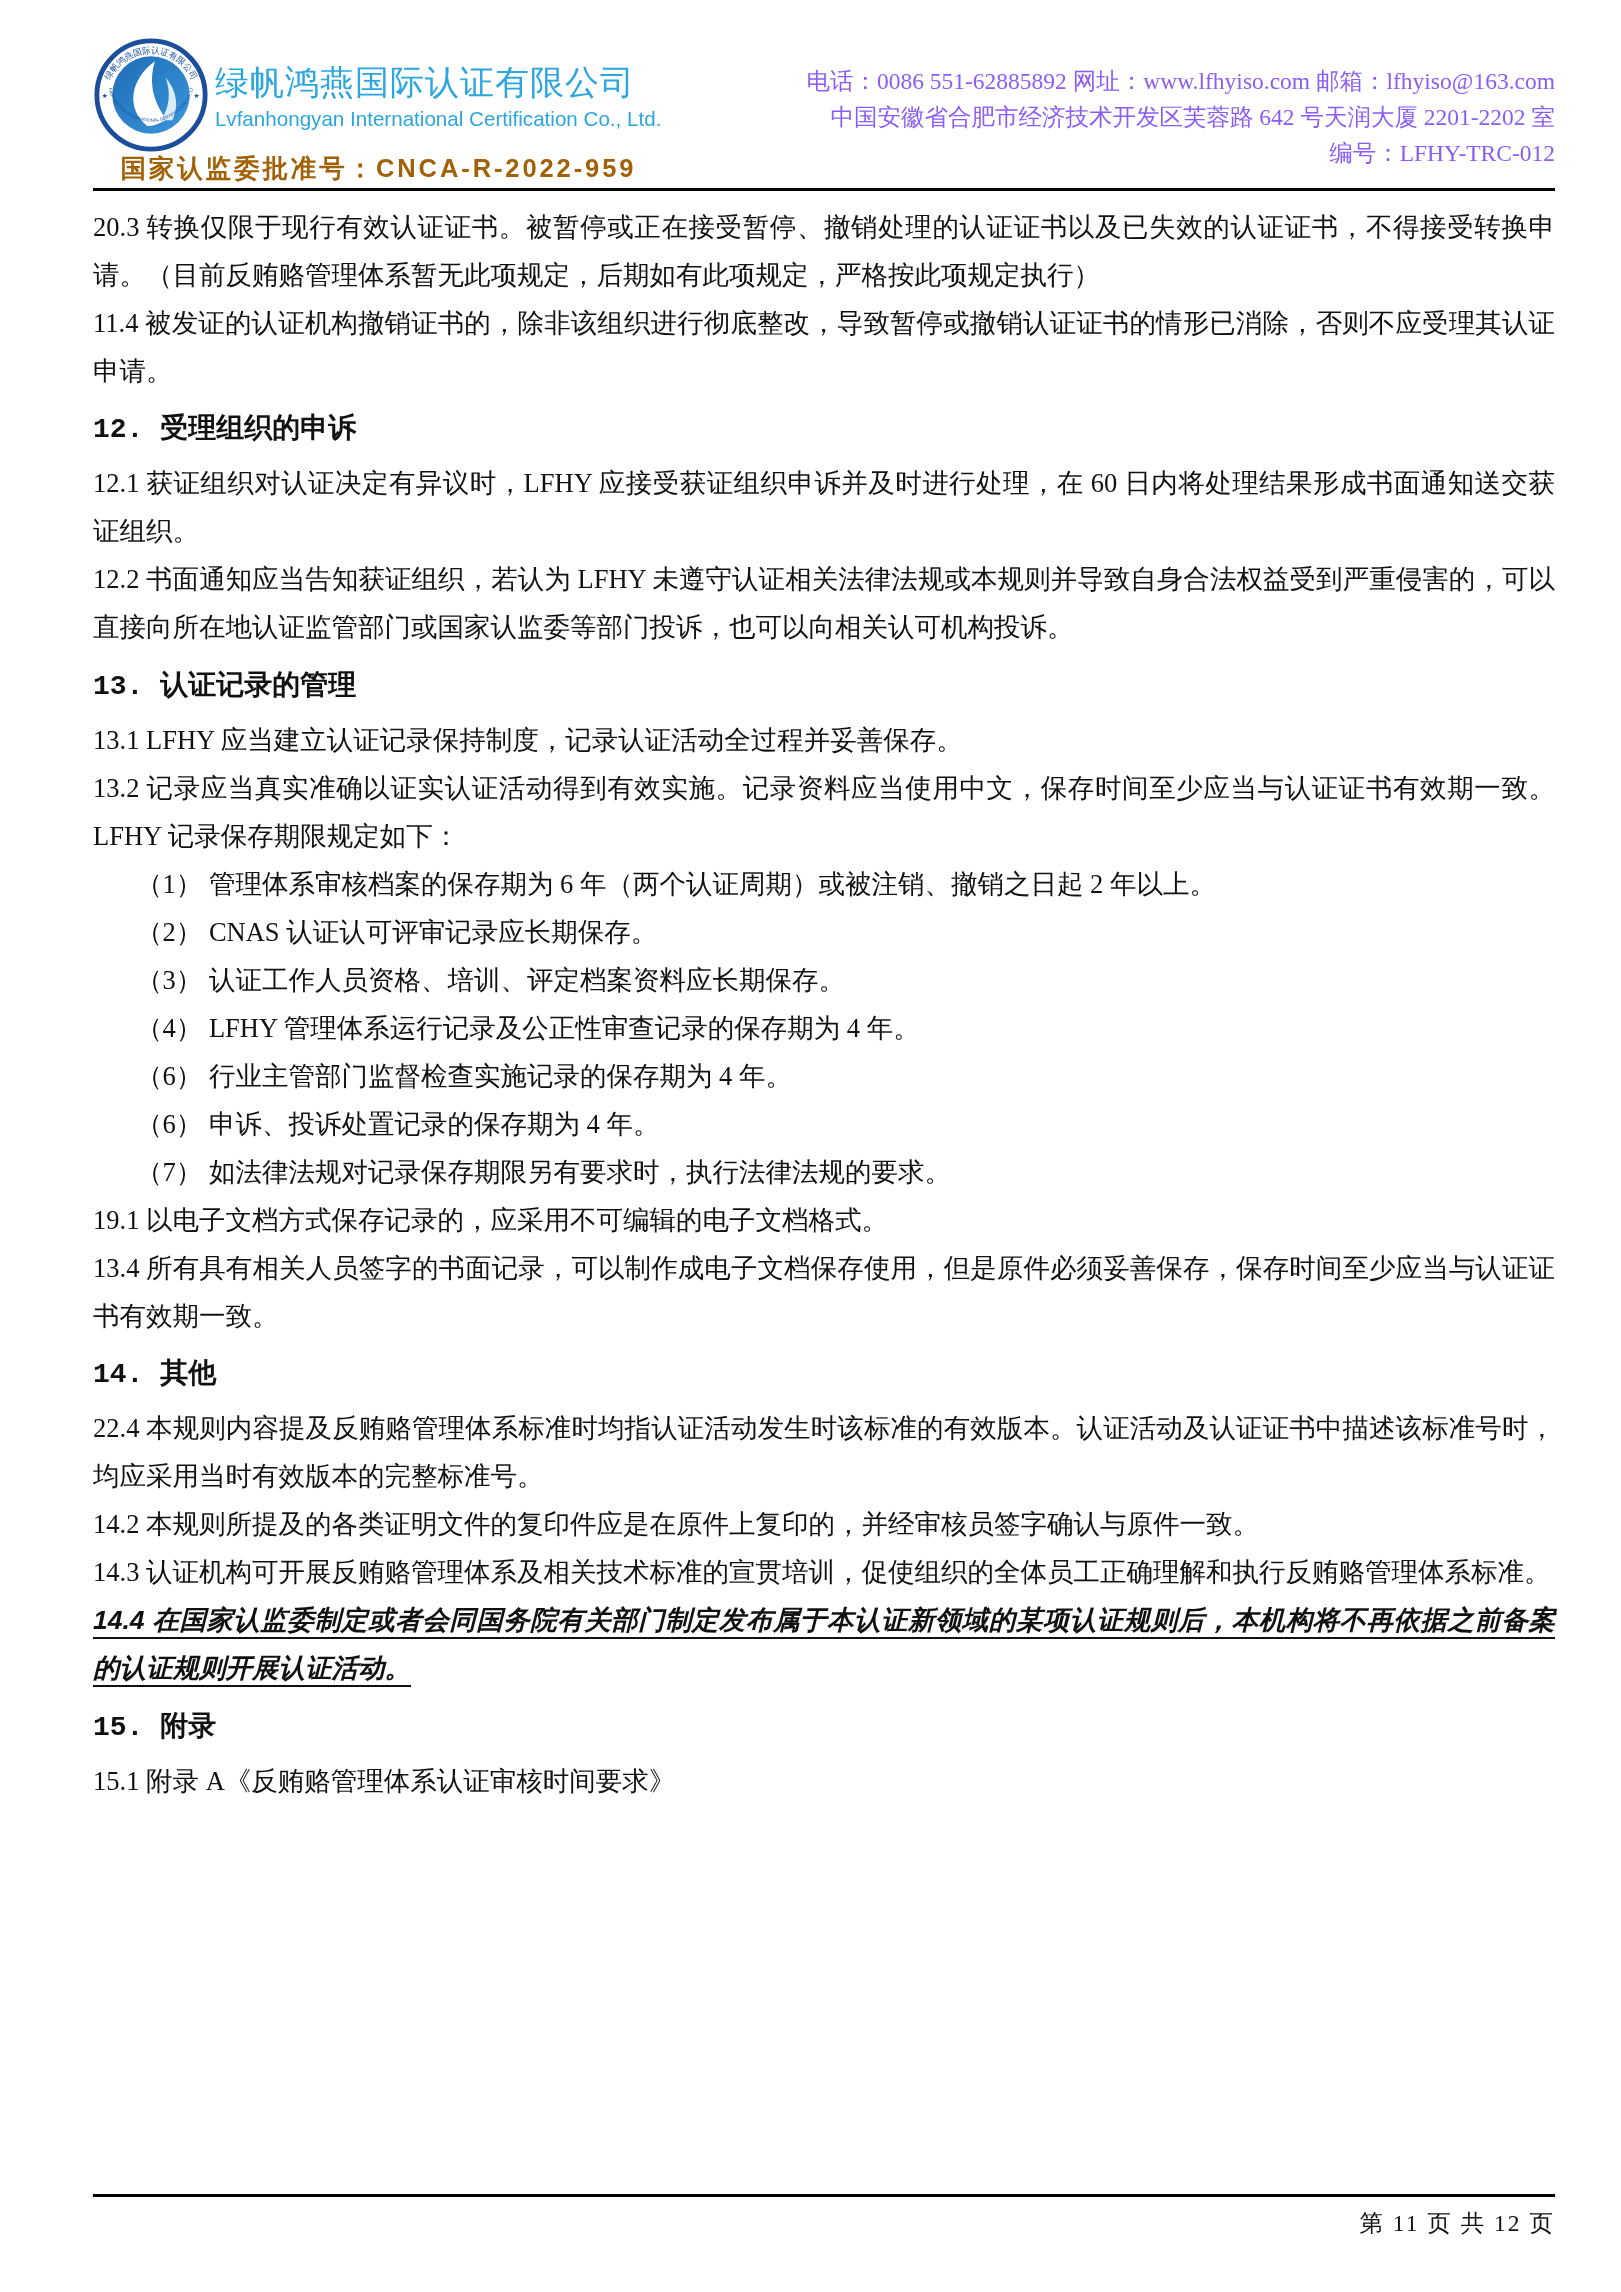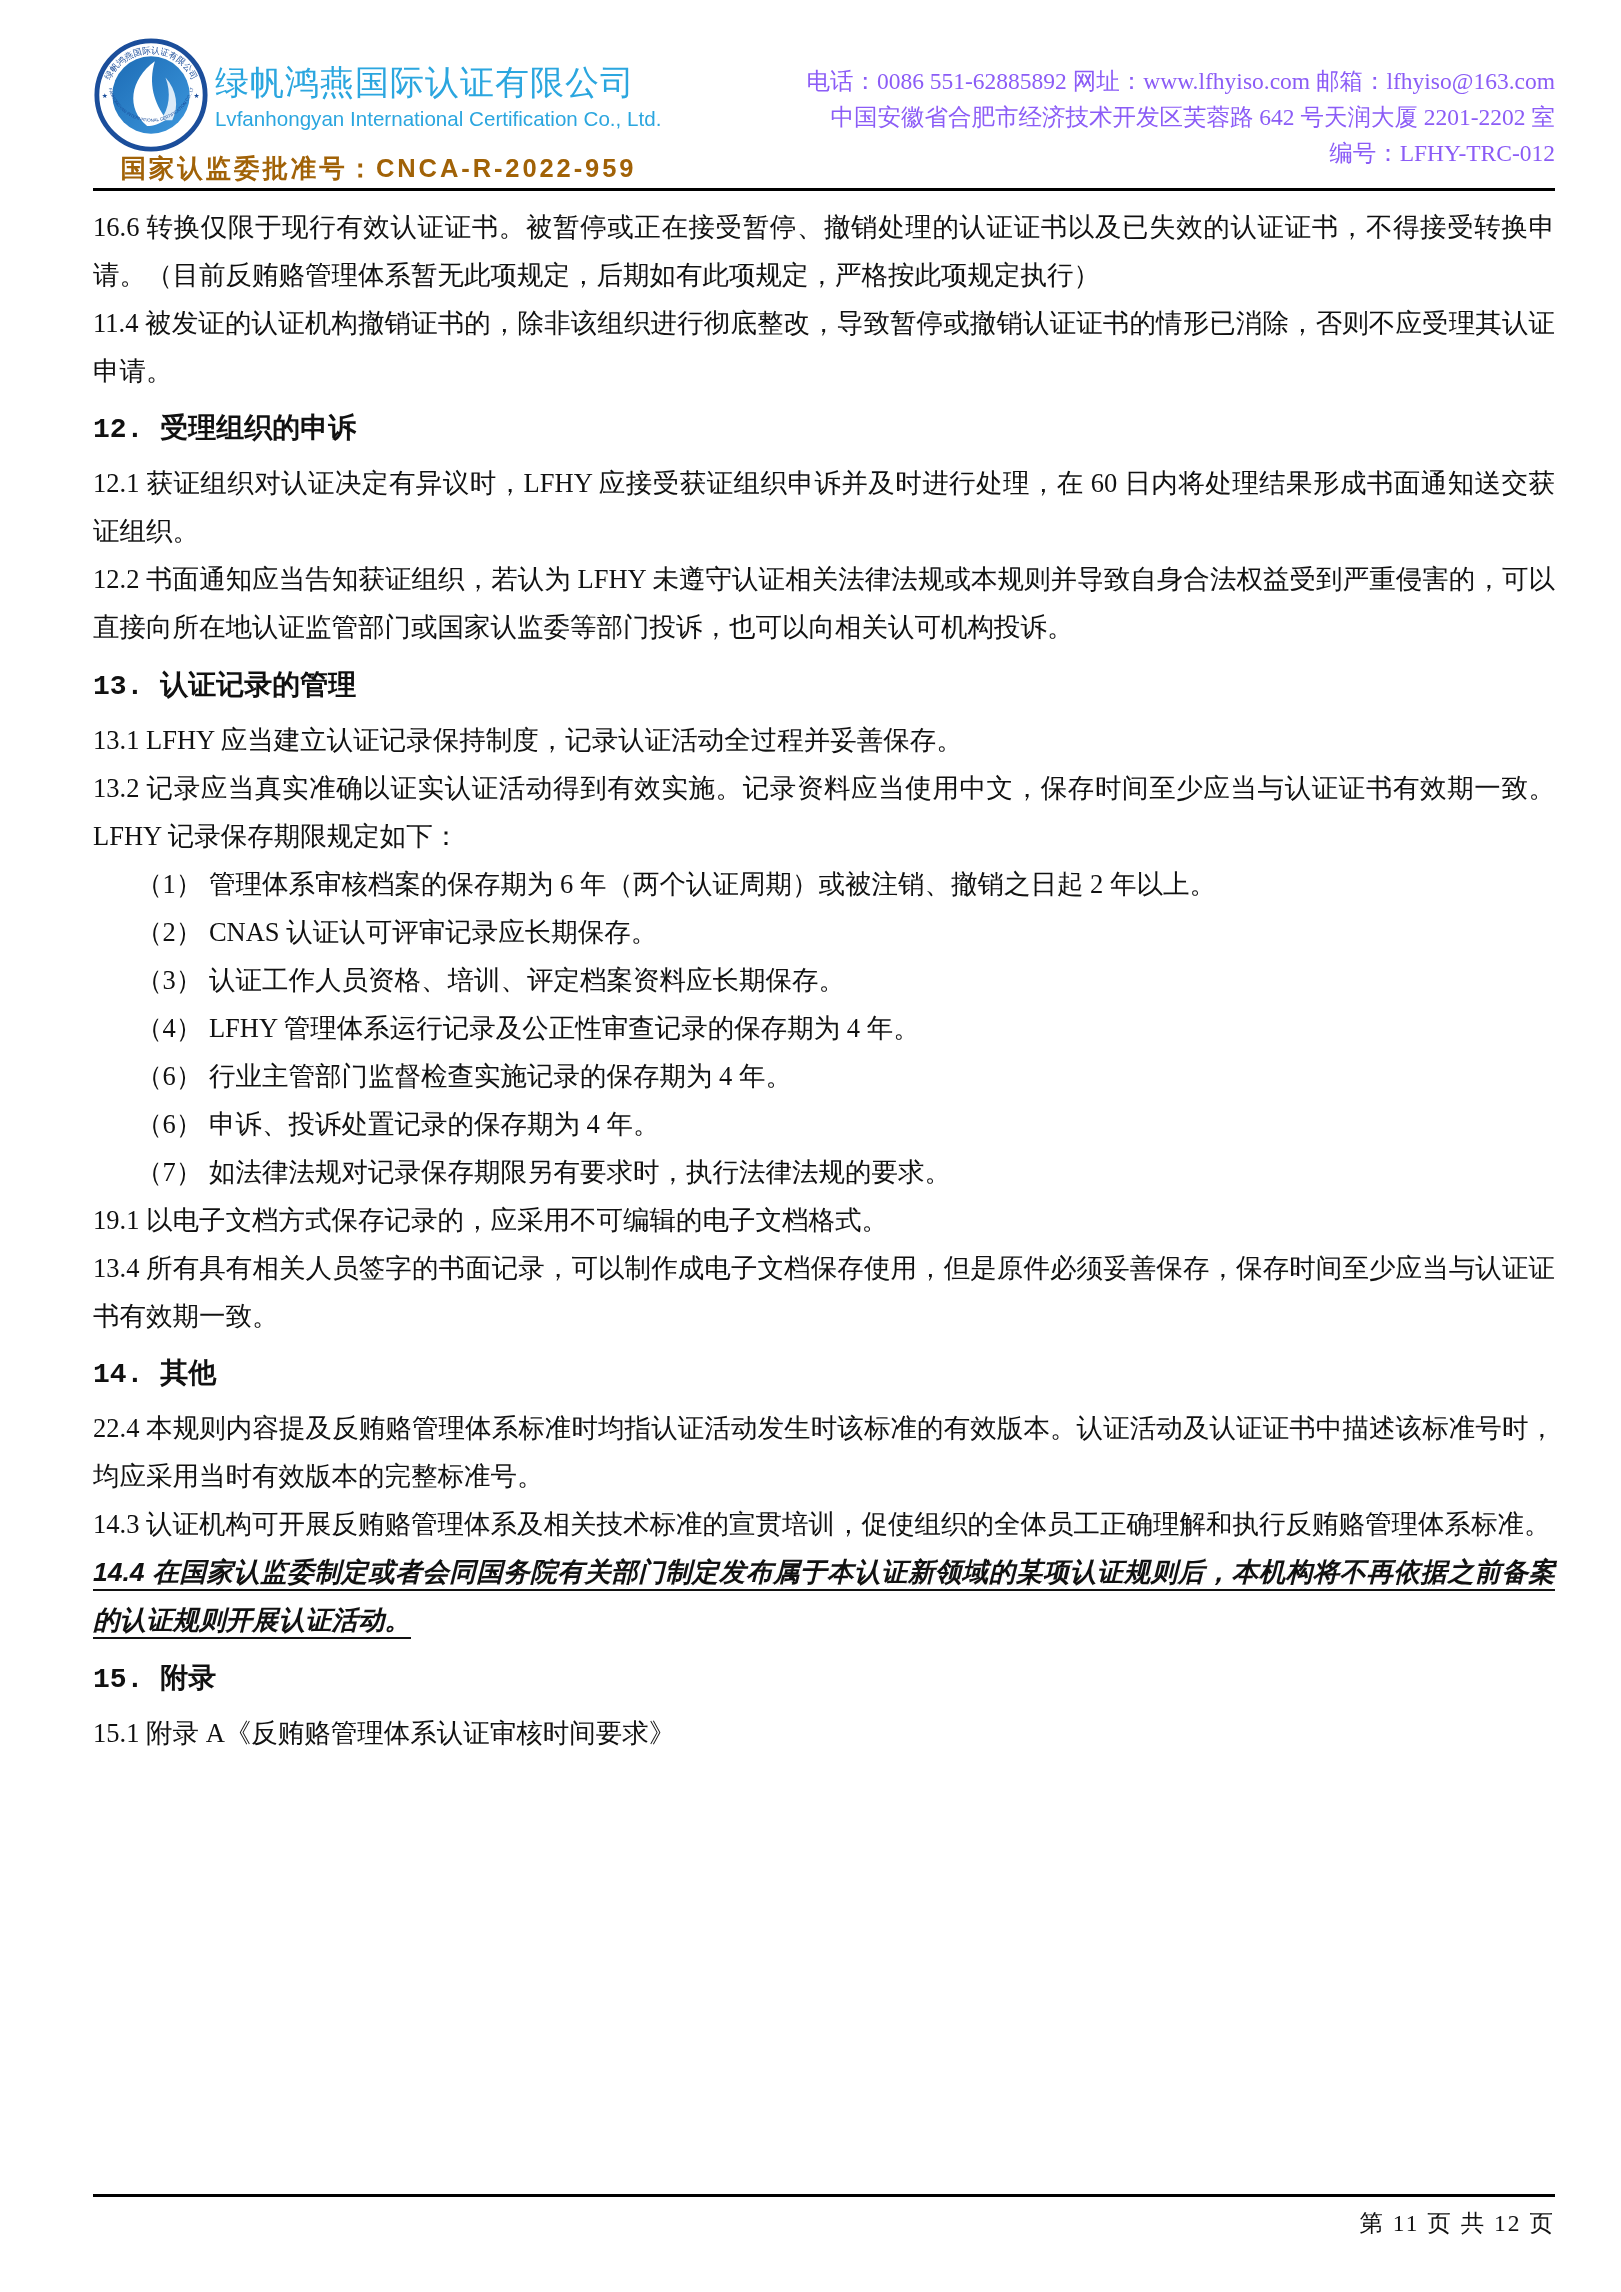--- a/index.html
+++ b/index.html
@@ -146,21 +146,21 @@
         <div class="approval">国家认监委批准号：CNCA-R-2022-959</div>
       </div>
       <div class="header-right">
         <div>电话：0086 551-62885892 网址：www.lfhyiso.com 邮箱：lfhyiso@163.com</div>
         <div>中国安徽省合肥市经济技术开发区芙蓉路 642 号天润大厦 2201-2202 室</div>
         <div>编号：LFHY-TRC-012</div>
       </div>
     </header>
 
     <main class="doc-body">
-      <p class="para">16.6 转换仅限于现行有效认证证书。被暂停或正在接受暂停、撤销处理的认证证书以及已失效的认证证书，不得接受转换申请。（目前反贿赂管理体系暂无此项规定，后期如有此项规定，严格按此项规定执行）</p>
+      <p class="para">20.3 转换仅限于现行有效认证证书。被暂停或正在接受暂停、撤销处理的认证证书以及已失效的认证证书，不得接受转换申请。（目前反贿赂管理体系暂无此项规定，后期如有此项规定，严格按此项规定执行）</p>
       <p class="para">11.4 被发证的认证机构撤销证书的，除非该组织进行彻底整改，导致暂停或撤销认证证书的情形已消除，否则不应受理其认证申请。</p>
 
       <h2 class="heading">12. 受理组织的申诉</h2>
       <p class="para">12.1 获证组织对认证决定有异议时，LFHY 应接受获证组织申诉并及时进行处理，在 60 日内将处理结果形成书面通知送交获证组织。</p>
       <p class="para">12.2 书面通知应当告知获证组织，若认为 LFHY 未遵守认证相关法律法规或本规则并导致自身合法权益受到严重侵害的，可以直接向所在地认证监管部门或国家认监委等部门投诉，也可以向相关认可机构投诉。</p>
 
       <h2 class="heading">13. 认证记录的管理</h2>
       <p class="para">13.1 LFHY 应当建立认证记录保持制度，记录认证活动全过程并妥善保存。</p>
       <p class="para">13.2 记录应当真实准确以证实认证活动得到有效实施。记录资料应当使用中文，保存时间至少应当与认证证书有效期一致。LFHY 记录保存期限规定如下：</p>
       <p class="list-item">（1） 管理体系审核档案的保存期为 6 年（两个认证周期）或被注销、撤销之日起 2 年以上。</p>
@@ -168,20 +168,21 @@
       <p class="list-item">（3） 认证工作人员资格、培训、评定档案资料应长期保存。</p>
       <p class="list-item">（4） LFHY 管理体系运行记录及公正性审查记录的保存期为 4 年。</p>
       <p class="list-item">（6） 行业主管部门监督检查实施记录的保存期为 4 年。</p>
       <p class="list-item">（6） 申诉、投诉处置记录的保存期为 4 年。</p>
       <p class="list-item">（7） 如法律法规对记录保存期限另有要求时，执行法律法规的要求。</p>
       <p class="para">19.1 以电子文档方式保存记录的，应采用不可编辑的电子文档格式。</p>
       <p class="para">13.4 所有具有相关人员签字的书面记录，可以制作成电子文档保存使用，但是原件必须妥善保存，保存时间至少应当与认证证书有效期一致。</p>
 
       <h2 class="heading">14. 其他</h2>
       <p class="para">22.4 本规则内容提及反贿赂管理体系标准时均指认证活动发生时该标准的有效版本。认证活动及认证证书中描述该标准号时，均应采用当时有效版本的完整标准号。</p>
+      <p class="para">14.2 本规则所提及的各类证明文件的复印件应是在原件上复印的，并经审核员签字确认与原件一致。</p>
       <p class="para">14.3 认证机构可开展反贿赂管理体系及相关技术标准的宣贯培训，促使组织的全体员工正确理解和执行反贿赂管理体系标准。</p>
       <p class="para bold-underline">14.4 在国家认监委制定或者会同国务院有关部门制定发布属于本认证新领域的某项认证规则后，本机构将不再依据之前备案的认证规则开展认证活动。</p>
 
       <h2 class="heading">15. 附录</h2>
       <p class="para">15.1 附录 A《反贿赂管理体系认证审核时间要求》</p>
     </main>
 
   </div>
 
   <footer class="footer">

